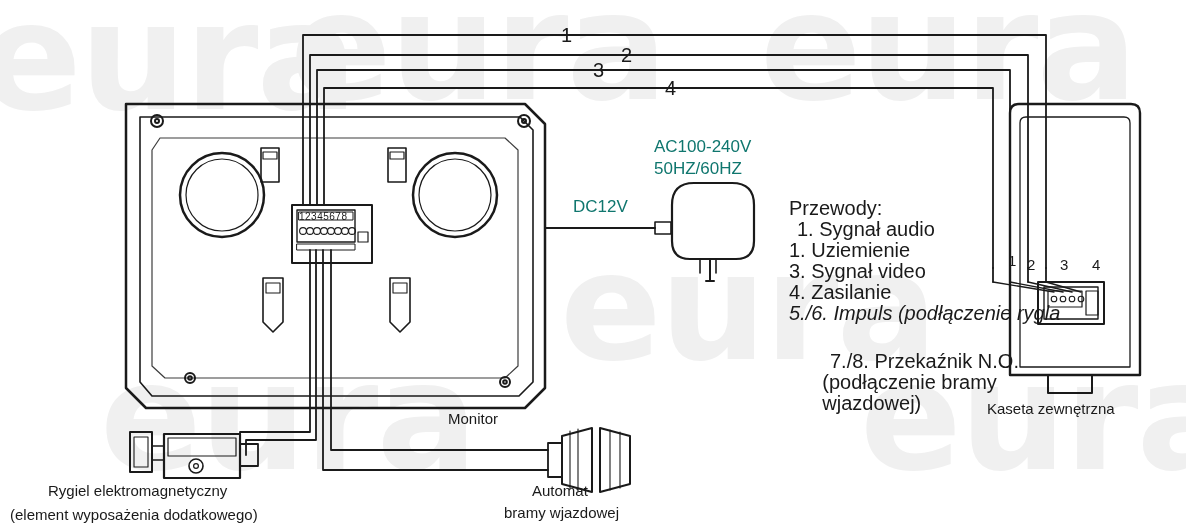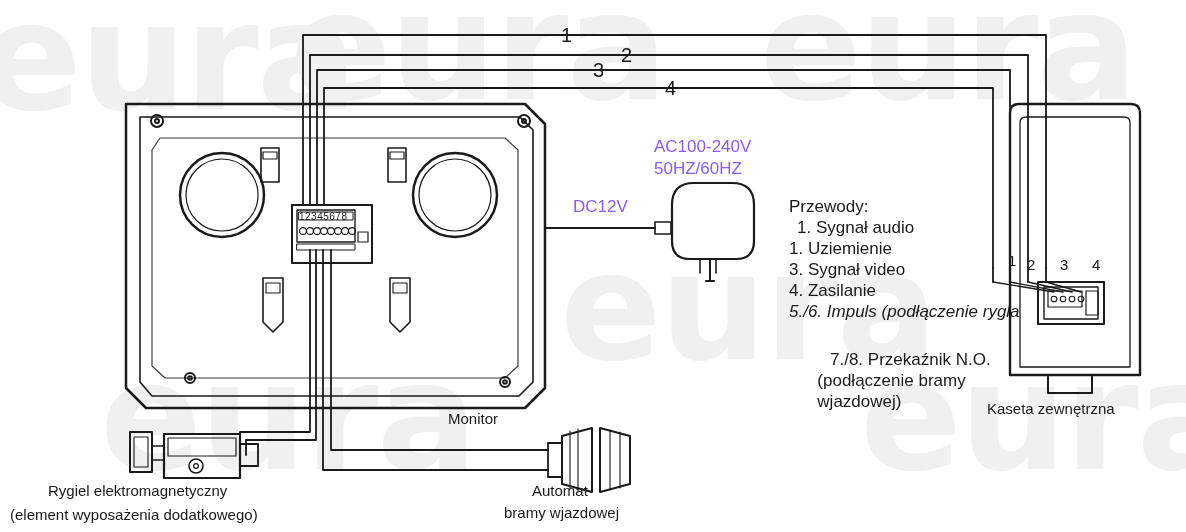--- a/index.html
+++ b/index.html
@@ -17,22 +17,22 @@
   .wm{
     position:absolute;
     font-family:"DejaVu Sans", sans-serif;
     font-weight:700;
     color:#f0f0f0;
     user-select:none;
     letter-spacing:-2px;
   }
   
   .t-num{font-size:20px;color:#1a1a1a;}
-  .t-main{font-size:17px;color:#8b5cf6;}
-  .t-list{font-size:17px;color:#1a1a1a;}
+  .t-main{font-size:17px;color:#0f766e;}
+  .t-list{font-size:20px;color:#1a1a1a;}
   .t-cap{font-size:15px;color:#1a1a1a;text-align:center;}
   .t-tiny{font-size:10px;color:#1a1a1a;letter-spacing:0.5px;}
   .t-pin{font-size:15px;color:#1a1a1a;}
 </style>
 </head>
 <body>
 
 <div id="stage">
 
   <div class="wm" style="left:-20px;top:-30px;font-size:150px;">eura</div>

